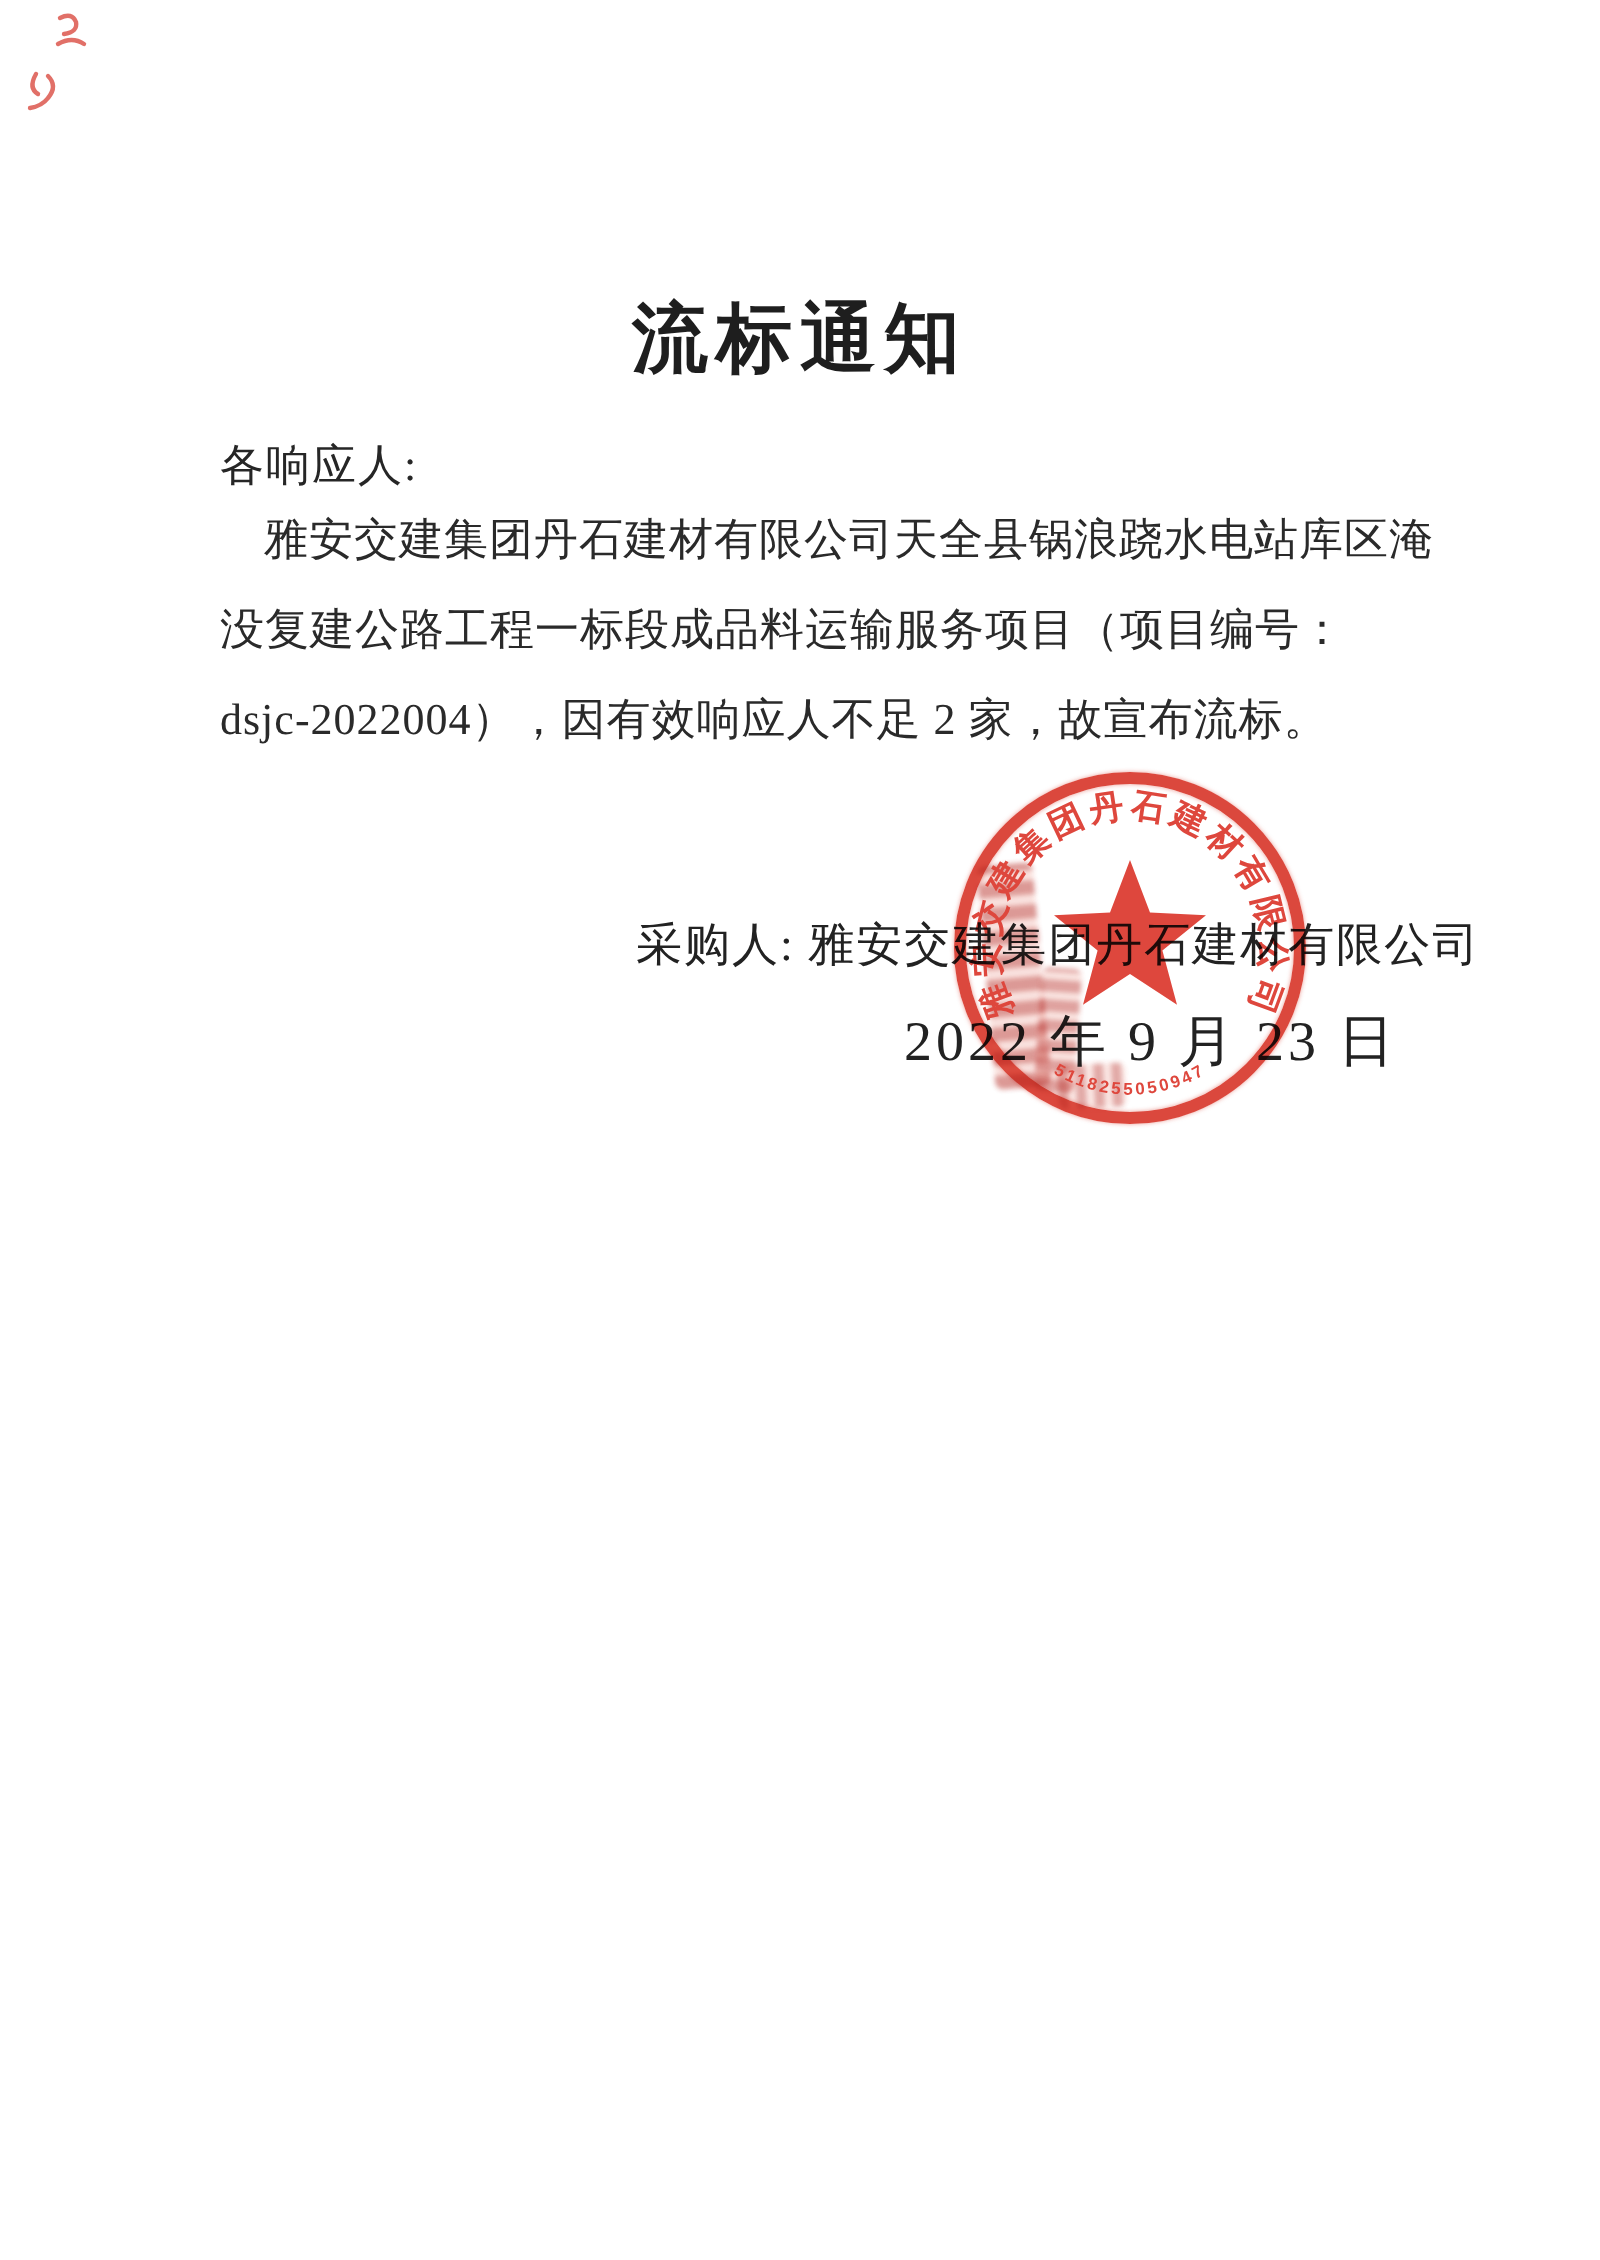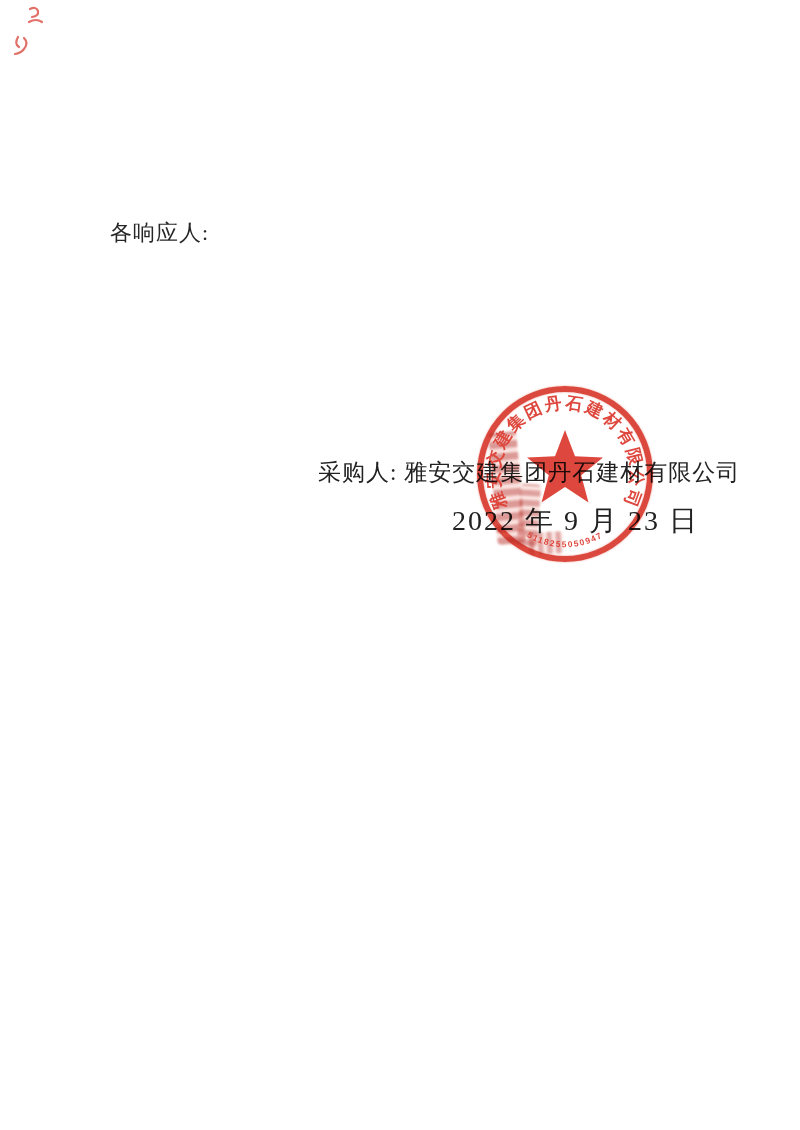--- a/index.html
+++ b/index.html
@@ -91,23 +91,29 @@
 
 <div class="page">
 
   <svg class="ink-mark ink-mark-1" width="22" height="20" viewBox="0 0 22 20">
     <path d="M5 4 Q 11 1 13 6 Q 14 11 7 12 M4 17 Q 11 13 17 17" fill="none" stroke="#d63a2f" stroke-width="2.2" stroke-linecap="round"></path>
   </svg>
   <svg class="ink-mark ink-mark-2" width="24" height="24" viewBox="0 0 24 24">
     <path d="M7 3 Q 3 10 8 13 M13 4 Q 18 9 13 15 Q 10 19 4 20" fill="none" stroke="#d63a2f" stroke-width="2.2" stroke-linecap="round"></path>
   </svg>
 
+  <div class="doc-title">流标通知</div>
 
   <div class="salutation">各响应人:</div>
 
+  <div class="body-text">
+    <div class="line indent">雅安交建集团丹石建材有限公司天全县锅浪跷水电站库区淹</div>
+    <div class="line">没复建公路工程一标段成品料运输服务项目（项目编号：</div>
+    <div class="line">dsjc-2022004），因有效响应人不足 2 家，故宣布流标。</div>
+  </div>
 
   <div class="buyer-line">采购人: 雅安交建集团丹石建材有限公司</div>
   <div class="date-line">2022 年 9 月 23 日</div>
 
   <div class="seal">
     <div class="seal-ring"></div>
 
     <div class="smudge smudge-a"></div>
     <div class="smudge smudge-b"></div>
     <div class="smudge smudge-c"></div>

